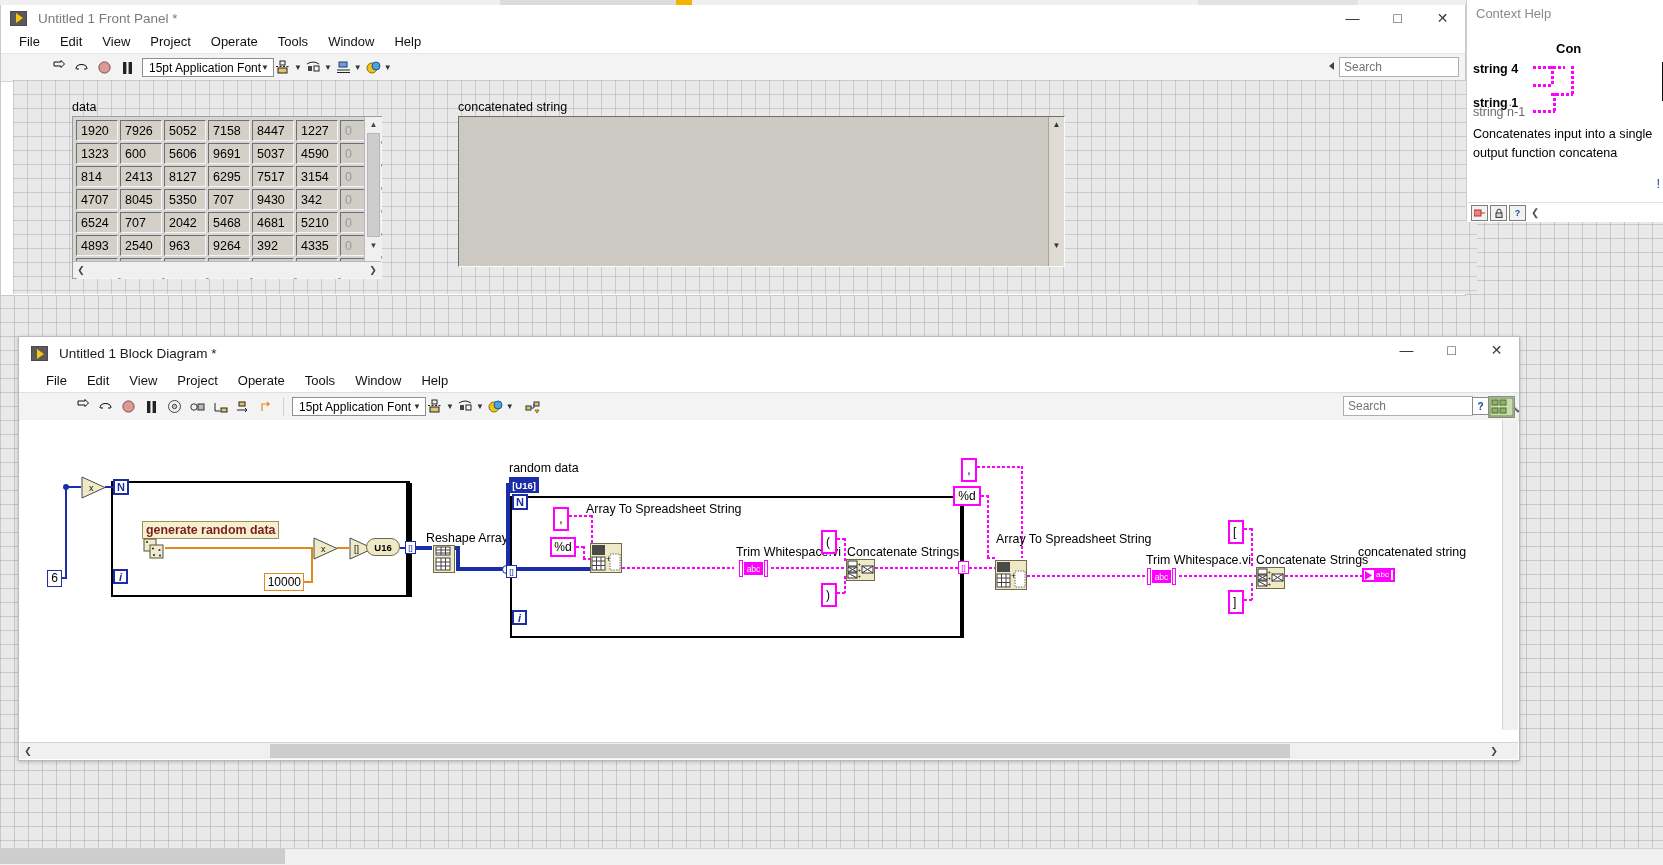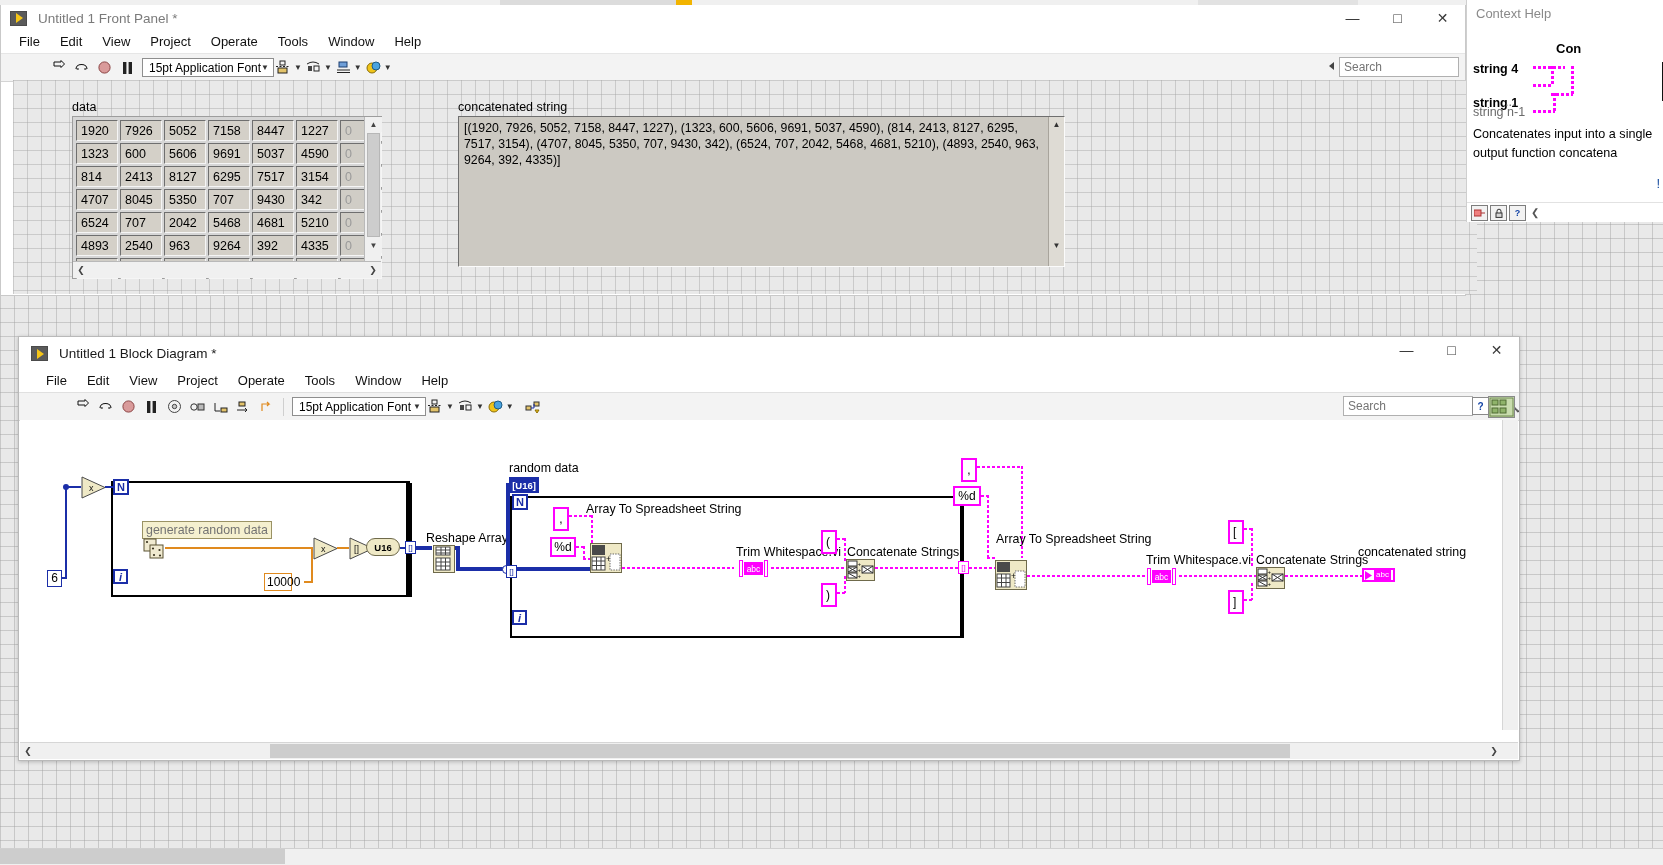--- a/index.html
+++ b/index.html
@@ -223,22 +223,22 @@
     font-size:12px;line-height:15px;box-sizing:border-box;text-align:center;
   }
   .tri-wrap{position:absolute;}
   .tri-wrap svg{display:block;}
   .coerce-dot{position:absolute;width:6px;height:6px;border-radius:50%;background:#1b2ea8;}
   .node-box{
     position:absolute;background:#efe9c6;border:1px solid #6f6a4b;box-sizing:border-box;
   }
   .lbl{position:absolute;font-size:12.4px;color:#000;white-space:nowrap;}
   .lbl-box{
-    position:absolute;font-size:12.4px;color:#737373;white-space:nowrap;background:#f5f0cf;
-    border:1px solid #9a9264;padding:1px 3px;box-sizing:border-box;
+    position:absolute;font-size:12.4px;color:#7f1d1d;white-space:nowrap;background:#f5f0cf;
+    border:1px solid #9a9264;padding:1px 3px;box-sizing:border-box;font-weight:bold;
   }
   .term-u16-arr{
     position:absolute;border:2px solid #1b2ea8;background:#1b2ea8;color:#fff;
     font-size:9.5px;font-weight:bold;line-height:11px;padding:0 2px;box-sizing:border-box;
   }
   .term-idx{
     position:absolute;width:11px;height:13px;border:1.5px solid #1b2ea8;background:#fff;
     color:#1b2ea8;font-size:8px;display:flex;align-items:center;justify-content:center;box-sizing:border-box;
   }
   .term-idx-p{
@@ -434,21 +434,20 @@
       </div>
       <div class="hscroll">
         <div class="hs-arrow">❮</div>
         <div style="flex:1"></div>
         <div class="hs-arrow">❯</div>
       </div>
     </div>
 
     <div id="cs-label" class="ctrl-label">concatenated string</div>
     <div id="cs-box">
-      <div id="cs-text">[(1920, 7926, 5052, 7158, 8447, 1227), (1323, 600, 5606, 9691, 5037, 4590), (814, 2413, 8127, 6295, 7517, 3154), (4707, 8045, 5350, 707, 9430, 342), (6524, 707, 2042, 5468, 4681, 5210), (4893, 2540, 963, 9264, 392, 4335)]</div>
       <div id="cs-scroll">
         <div class="cs-arrow">▲</div>
         <div style="height:106px"></div>
         <div class="cs-arrow">▼</div>
       </div>
     </div>
 
   </div>
 </div>
 
@@ -659,21 +658,21 @@
         <circle cx="4" cy="4" r="1.1" fill="#3a3320"></circle>
           <circle cx="10" cy="10.5" r="1.1" fill="#3a3320"></circle>
         <circle cx="11" cy="17" r="1.1" fill="#3a3320"></circle>
           <circle cx="16.5" cy="12" r="1.1" fill="#3a3320"></circle>
         <circle cx="17" cy="17.5" r="1.1" fill="#3a3320"></circle>
       </svg>
     </div>
 
     <div class="wire-o" style="left:145px;top:127px;width:148px;height:2px;"></div>
 
-    <div class="const-num" style="left:244px;top:153px;width:28px;height:18px;text-align:right;line-height:16px;">10000</div>
+    <div class="const-num" style="left:244px;top:153px;width:40px;height:18px;text-align:right;line-height:16px;">10000</div>
     <div class="wire-o" style="left:284px;top:161px;width:9px;height:2px;"></div>
     <div class="wire-o" style="left:291px;top:128px;width:2px;height:34px;"></div>
 
     <div class="tri-wrap" style="left:293px;top:117px;">
       <svg width="30" height="23" viewBox="0 0 30 23">
         <polygon points="1,1 1,22 24,11.5" fill="#efe9c6" stroke="#4a4a4a" stroke-width="1"></polygon>
         <text x="8" y="15" font-family="Liberation Sans, sans-serif" font-size="9" fill="#111">x</text>
       </svg>
     </div>
     <div class="wire-o" style="left:317px;top:127px;width:12px;height:2px;"></div>

